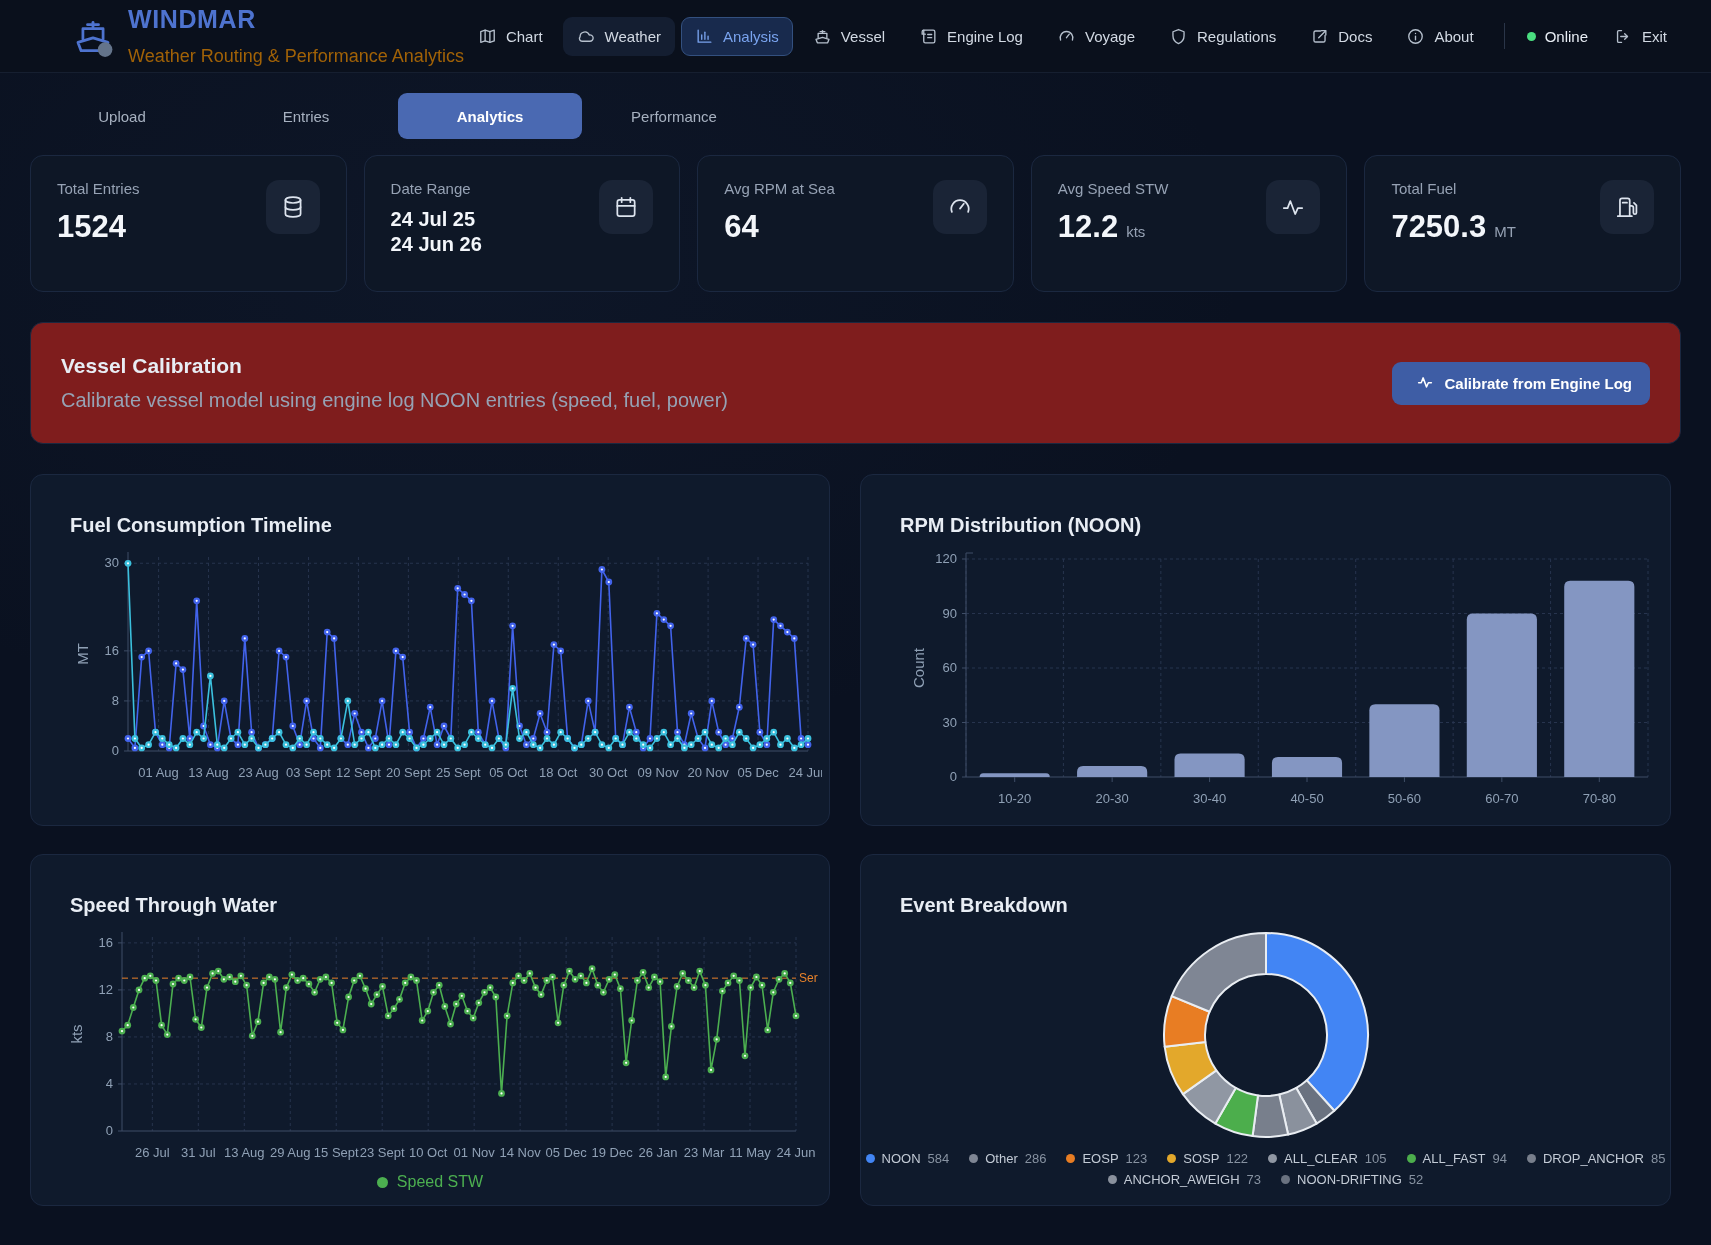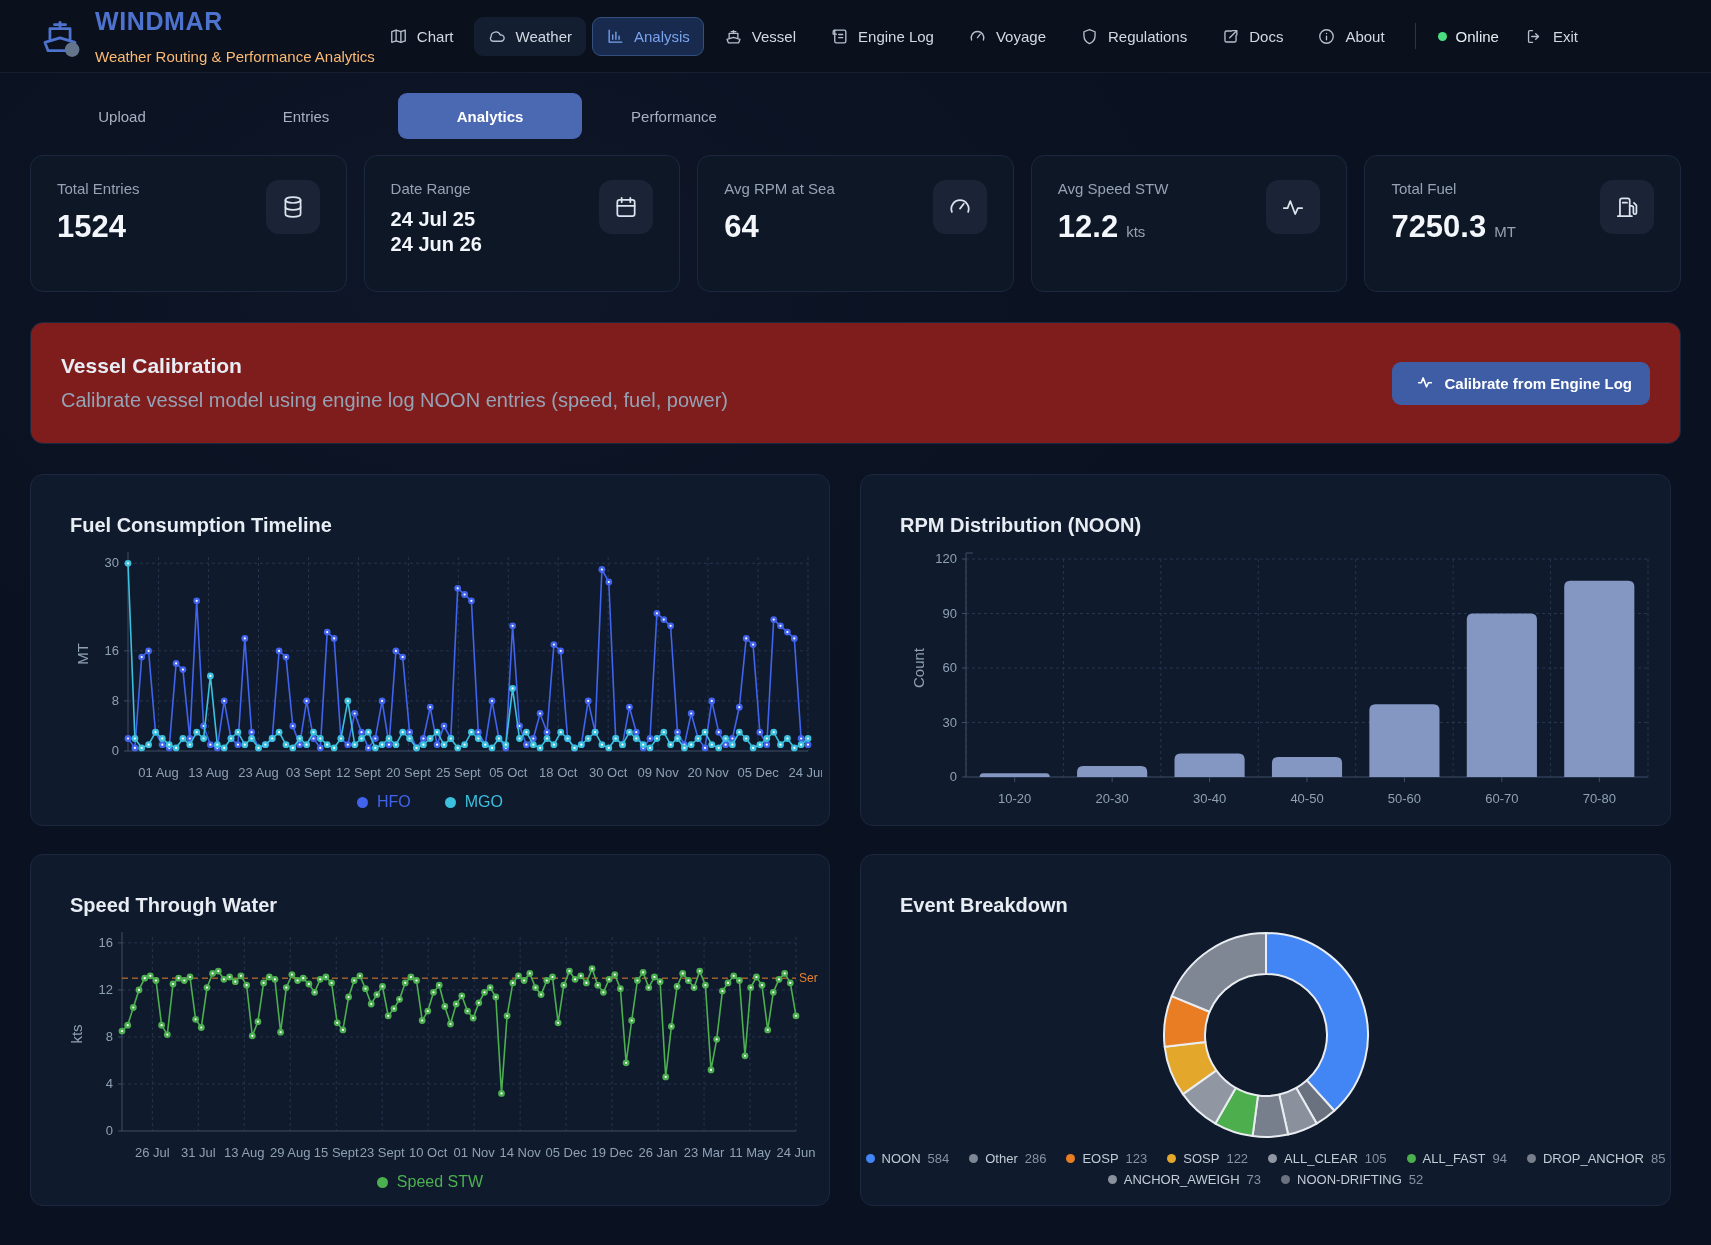--- a/index.html
+++ b/index.html
@@ -3,26 +3,26 @@
 <meta charset="utf-8">
 <style>
   *{box-sizing:border-box;margin:0;padding:0}
   html,body{width:1711px;height:1245px;overflow:hidden}
   body{
     font-family:"Liberation Sans",sans-serif;
     color:#e8edf4;
     background:#0a1120 radial-gradient(1100px 700px at 28% 22%, rgba(48,70,110,0.10), transparent 70%);
   }
   
-  .topbar{display:flex;align-items:center;justify-content:flex-start;height:73px;
-    padding:0 38px;background:#0a101c;border-bottom:1px solid #161f30}
+  .topbar{display:flex;align-items:center;justify-content:flex-end;height:73px;
+    padding:0 30px;background:#0a101c;border-bottom:1px solid #161f30}
   .brand{display:flex;align-items:center;gap:13px}
   .brand-logo{position:relative;width:44px;height:44px;color:#4e73cf}
   .brand-title{font-size:25px;font-weight:700;color:#4e73cf;letter-spacing:.6px}
-  .brand-sub{font-size:15px;color:#fdba74;margin-top:12px}
+  .brand-sub{font-size:18px;color:#a16207;margin-top:12px}
   .nav{display:flex;align-items:center;gap:6px}
   .nav-item{display:flex;align-items:center;gap:9px;padding:9px 13px;border-radius:9px;
     font-size:15px;color:#d2d9e3;cursor:pointer;border:1px solid transparent;white-space:nowrap}
   .nav-item svg{color:#b6c0cd}
   .nav-item.pill{background:#141e31}
   .nav-item.active{background:#182a4d;border-color:#33507f;color:#79a3ee}
   .nav-item.active svg{color:#79a3ee}
   .nav-divider{width:1px;height:26px;background:#2a3548;margin:0 10px}
   .online{display:flex;align-items:center;gap:9px;font-size:15px;padding:0 6px}
   .online-dot{width:9px;height:9px;border-radius:50%}
@@ -699,30 +699,20 @@
           <circle cx="717.4" cy="189.5" r="3.4" fill="#3bc0dd"></circle>
           <circle cx="717.4" cy="189.5" r="1.1" fill="#fff"></circle>
           <circle cx="724.3" cy="198.9" r="3.4" fill="#3bc0dd"></circle>
           <circle cx="724.3" cy="198.9" r="1.1" fill="#fff"></circle>
           <circle cx="731.1" cy="195.7" r="3.4" fill="#3bc0dd"></circle>
           <circle cx="731.1" cy="195.7" r="1.1" fill="#fff"></circle>
           <circle cx="738.0" cy="189.5" r="3.4" fill="#3bc0dd"></circle>
           <circle cx="738.0" cy="189.5" r="1.1" fill="#fff"></circle>
         </svg>
       </div>
-    <div class="chart-legend" id="legend-fuel">
-        <div class="legend-item">
-          <span class="legend-dot" style="background:#4263eb"></span>
-          <span style="color:#4263eb">HFO</span>
-        </div>
-        <div class="legend-item">
-          <span class="legend-dot" style="background:#3bc0dd"></span>
-          <span style="color:#3bc0dd">MGO</span>
-        </div>
-      </div>
   </div>
 
   <div class="panel">
     <h2 class="panel-title">RPM Distribution (NOON)</h2>
     <div class="chart-body" id="chart-rpm">
         <svg width="760" height="262" viewBox="0 0 760 262">
           <line x1="66" y1="10" x2="66" y2="228" stroke="#27344e" stroke-dasharray="3 3"></line>
           <line x1="163.42857142857144" y1="10" x2="163.42857142857144" y2="228" stroke="#27344e" stroke-dasharray="3 3"></line>
           <line x1="260.8571428571429" y1="10" x2="260.8571428571429" y2="228" stroke="#27344e" stroke-dasharray="3 3"></line>
           <line x1="358.2857142857143" y1="10" x2="358.2857142857143" y2="228" stroke="#27344e" stroke-dasharray="3 3"></line>

